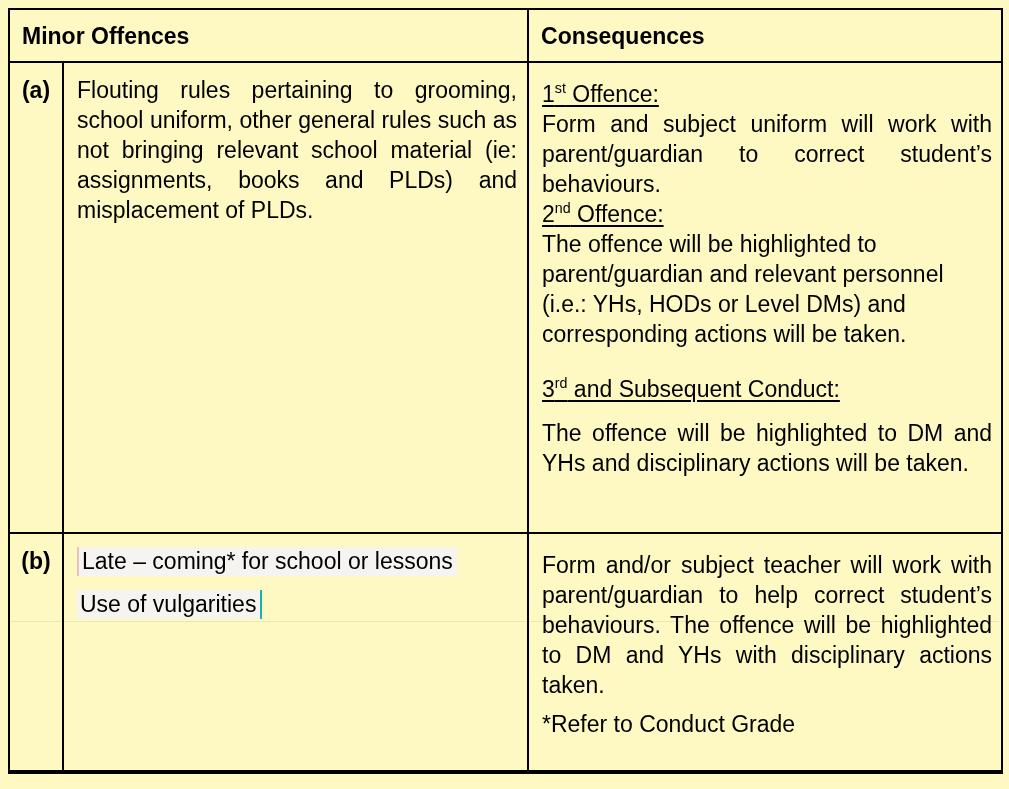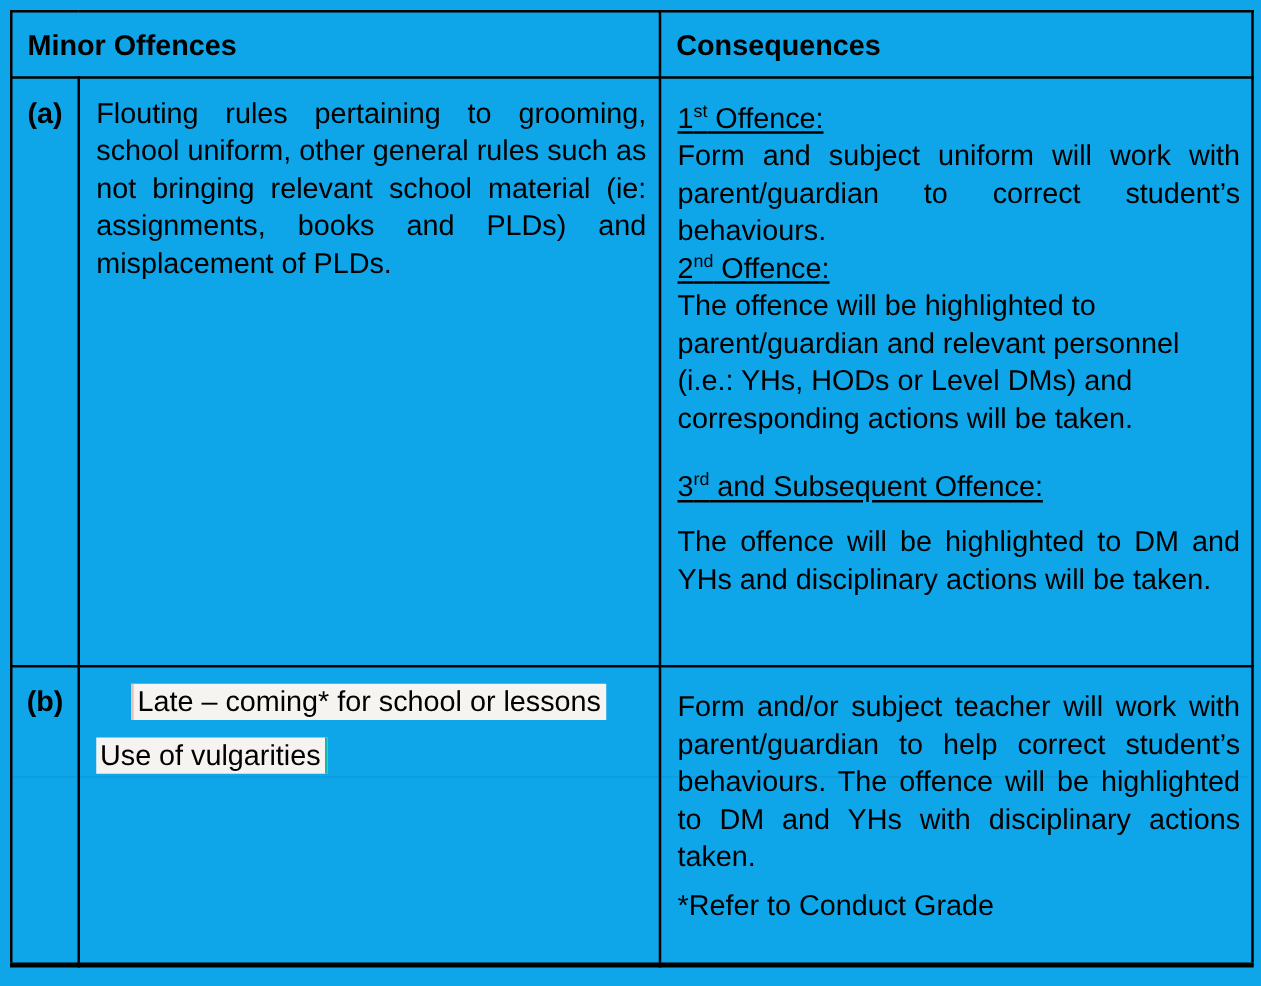--- a/index.html
+++ b/index.html
@@ -4,21 +4,21 @@
 <style>
   html, body {
     margin: 0;
     padding: 0;
     background: #ffffff;
   }
   .page {
     position: relative;
     width: 1009px;
     height: 789px;
-    background: #0ea5e9;
+    background: #fef9c3;
     overflow: hidden;
     font-family: "Liberation Sans", "DejaVu Sans", sans-serif;
     color: #000000;
     font-size: 23px;
     line-height: 30px;
   }
   table.offence-table {
     position: absolute;
     left: 8px;
     top: 8px;
@@ -65,21 +65,21 @@
   sup {
     font-size: 0.62em;
     vertical-align: super;
     line-height: 0;
   }
   .cons-block.b2 { }
   .cons-block.b3 { margin-top: 25px; }
   .cons-block.b3 .cons-body { margin-top: 14px; }
   
   .hl-line { margin: 0; }
-  .hl-line.first { margin-bottom: 13px; margin-left: 28px; }
+  .hl-line.first { margin-bottom: 13px; }
   .hl {
     background: #f5f4f1;
     padding: 1px 4px 2px 3px;
     box-decoration-break: clone;
   }
   .hl.start-mark { border-left: 2px solid #eac1bc; }
   .hl.end-mark   { border-right: 2px solid #14b8a6; }
   .cons-note { margin-top: 9px; }
   
   .artifact-line {
@@ -118,21 +118,21 @@
           <div class="cons-heading"><span>1</span><sup>st</sup><span> Offence:</span></div>
           <p class="cons-body justify">Form and subject uniform will work with parent/guardian to correct student’s behaviours.</p>
         </div>
 
         <div class="cons-block b2">
           <div class="cons-heading"><span>2</span><sup>nd</sup><span> Offence:</span></div>
           <p class="cons-body">The offence will be highlighted to parent/guardian and relevant personnel (i.e.: YHs, HODs or Level DMs) and corresponding actions will be taken.</p>
         </div>
 
         <div class="cons-block b3">
-          <div class="cons-heading"><span>3</span><sup>rd</sup><span> and Subsequent Offence:</span></div>
+          <div class="cons-heading"><span>3</span><sup>rd</sup><span> and Subsequent Conduct:</span></div>
           <p class="cons-body justify">The offence will be highlighted to DM and YHs and disciplinary actions will be taken.</p>
         </div>
 
       </td>
     </tr>
 
     <tr class="row-b">
       <td class="label-cell">(b)</td>
       <td class="offence-cell">
         <div class="hl-line first"><span class="hl start-mark">Late – coming* for school or lessons</span></div>

